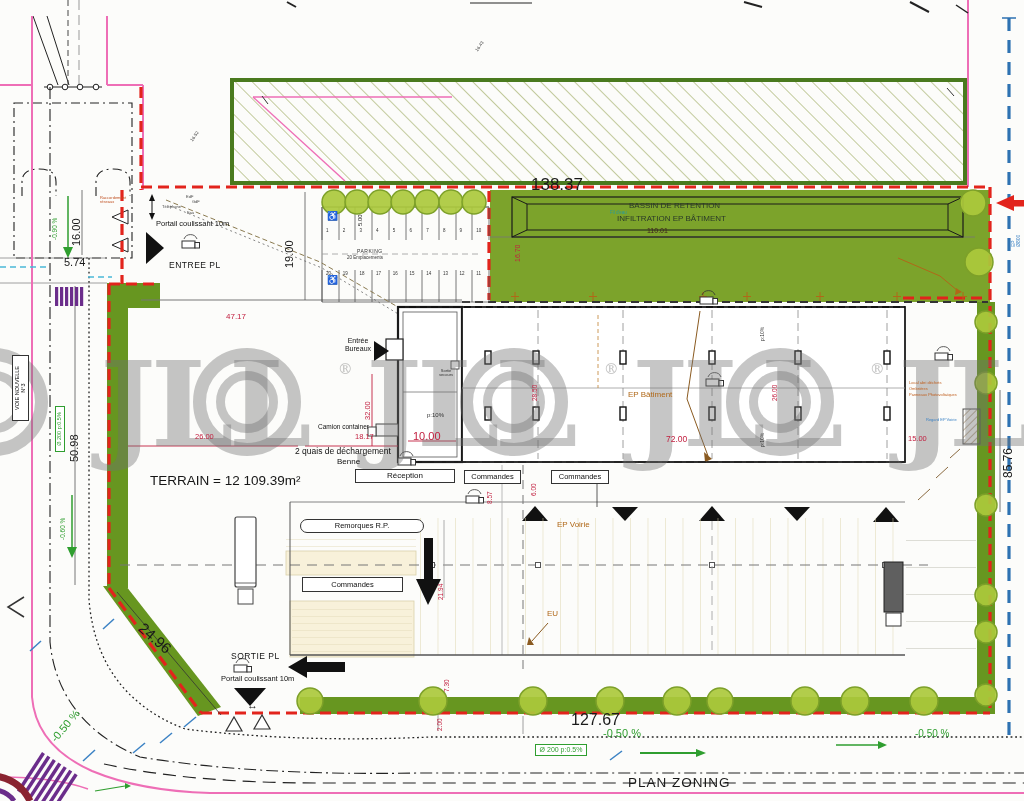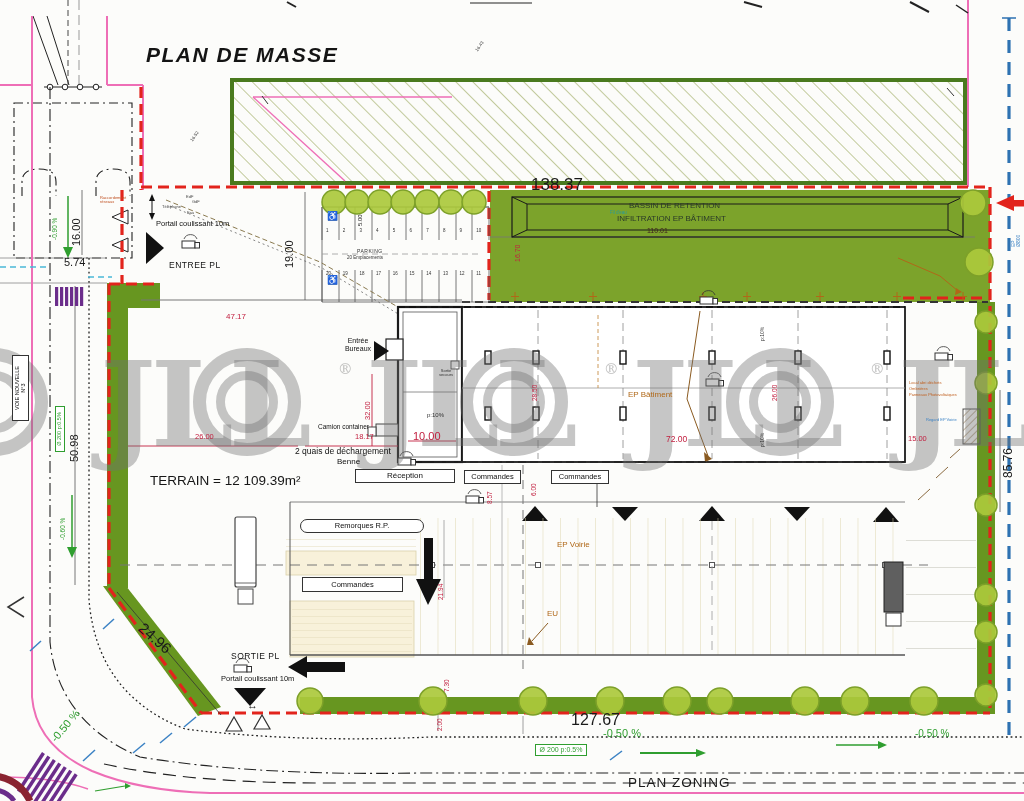--- a/index.html
+++ b/index.html
@@ -403,21 +403,20 @@
         <span class="wm-text">JLL</span>
         <span class="wm-reg">®</span>
       </div>
   <div class="wm-ring" style="left:726px"></div>
   <div class="wm-group" style="left:898px">
         <span class="wm-text">JLL</span>
       </div>
 </div>
 
 <div class="labels">
-      <div class="lbl" style="left: 146px; top: 44px; font-size: 21px; color: rgb(20, 20, 20); font-weight: 700; font-style: italic; letter-spacing: 1.5px;">PLAN DE MASSE</div>
       <div class="lbl" style="left: 531px; top: 176px; font-size: 17px; color: rgb(26, 26, 26);">138.37</div>
       <div class="lbl" style="left: 629px; top: 202px; font-size: 8px; color: rgb(42, 58, 40);">BASSIN DE RETENTION</div>
       <div class="lbl" style="left: 617px; top: 215px; font-size: 8px; color: rgb(42, 58, 40);">INFILTRATION EP BÂTIMENT</div>
       <div class="lbl" style="left: 647px; top: 227px; font-size: 7px; color: rgb(64, 32, 32);">110.01</div>
       <div class="lbl" style="left: 514px; top: 262px; font-size: 7px; color: rgb(194, 32, 64); transform: rotate(-90deg);">16.70</div>
       <div class="lbl" style="left: 610px; top: 211px; font-size: 4.5px; color: rgb(42, 154, 154);">Fil d'eau</div>
       <div class="lbl" style="left: 357px; top: 226px; font-size: 6px; color: rgb(34, 34, 34); transform: rotate(-90deg);">5.00</div>
       <div class="lbl" style="left: 156px; top: 220px; font-size: 7.5px; color: rgb(17, 17, 17);">Portail coulissant 10m</div>
       <div class="lbl" style="left: 169px; top: 261px; font-size: 8.5px; color: rgb(17, 17, 17); letter-spacing: 0.5px;">ENTREE PL</div>
       <div class="lbl" style="left: 162px; top: 205px; font-size: 4px; color: rgb(68, 68, 68);">Téléphone</div>
@@ -455,21 +454,21 @@
       <div class="lbl" style="left: 771px; top: 401px; font-size: 6.5px; color: rgb(194, 32, 64); transform: rotate(-90deg);">26.00</div>
       <div class="lbl" style="left: 666px; top: 435px; font-size: 8.5px; color: rgb(194, 32, 64);">72.00</div>
       <div class="lbl" style="left: 628px; top: 391px; font-size: 8px; color: rgb(176, 104, 24);">EP Bâtiment</div>
       <div class="lbl" style="left: 760px; top: 341px; font-size: 5px; color: rgb(51, 51, 51); transform: rotate(-90deg);">p:10%</div>
       <div class="lbl" style="left: 760px; top: 447px; font-size: 5px; color: rgb(51, 51, 51); transform: rotate(-90deg);">p:10%</div>
       <div class="lbl boxed" style="left: 355px; top: 469px; font-size: 8px; color: rgb(17, 17, 17); width: 100px; height: 14px;">Réception</div>
       <div class="lbl boxed" style="left: 464px; top: 470px; font-size: 7.5px; color: rgb(17, 17, 17); width: 57px; height: 14px;">Commandes</div>
       <div class="lbl boxed" style="left: 551px; top: 470px; font-size: 7.5px; color: rgb(17, 17, 17); width: 58px; height: 14px;">Commandes</div>
       <div class="lbl boxed" style="left: 300px; top: 519px; font-size: 7.5px; color: rgb(17, 17, 17); width: 124px; height: 14px; border-radius: 7px;">Remorques R.P.</div>
       <div class="lbl boxed" style="left: 302px; top: 577px; font-size: 7.5px; color: rgb(17, 17, 17); width: 101px; height: 15px;">Commandes</div>
-      <div class="lbl" style="left: 557px; top: 541px; font-size: 8px; color: rgb(176, 104, 24);">EP Voirie</div>
+      <div class="lbl" style="left: 557px; top: 521px; font-size: 8px; color: rgb(176, 104, 24);">EP Voirie</div>
       <div class="lbl" style="left: 547px; top: 610px; font-size: 8px; color: rgb(176, 104, 24);">EU</div>
       <div class="lbl" style="left: 437px; top: 600px; font-size: 6.5px; color: rgb(194, 32, 64); transform: rotate(-90deg);">21.94</div>
       <div class="lbl" style="left: 225px; top: 652px; font-size: 8.5px; color: rgb(17, 17, 17); letter-spacing: 0.5px; padding-left: 6px;">SORTIE PL</div>
       <div class="lbl" style="left: 221px; top: 675px; font-size: 7.5px; color: rgb(17, 17, 17);">Portail coulissant 10m</div>
       <div class="lbl" style="left: 247px; top: 700px; font-size: 11px; color: rgb(17, 17, 17);">↔</div>
       <div class="lbl" style="left: 146px; top: 620px; font-size: 15px; color: rgb(26, 26, 26); transform: rotate(41deg);">24.96</div>
       <div class="lbl" style="left: 571px; top: 711px; font-size: 16px; color: rgb(26, 26, 26);">127.67</div>
       <div class="lbl" style="left: 443px; top: 692px; font-size: 6.5px; color: rgb(194, 32, 64); transform: rotate(-90deg);">7.30</div>
       <div class="lbl" style="left: 436px; top: 731px; font-size: 6.5px; color: rgb(194, 32, 64); transform: rotate(-90deg);">2.00</div>
       <div class="lbl" style="left: 603px; top: 728px; font-size: 11px; color: rgb(47, 158, 47);">-0.50 %</div>

